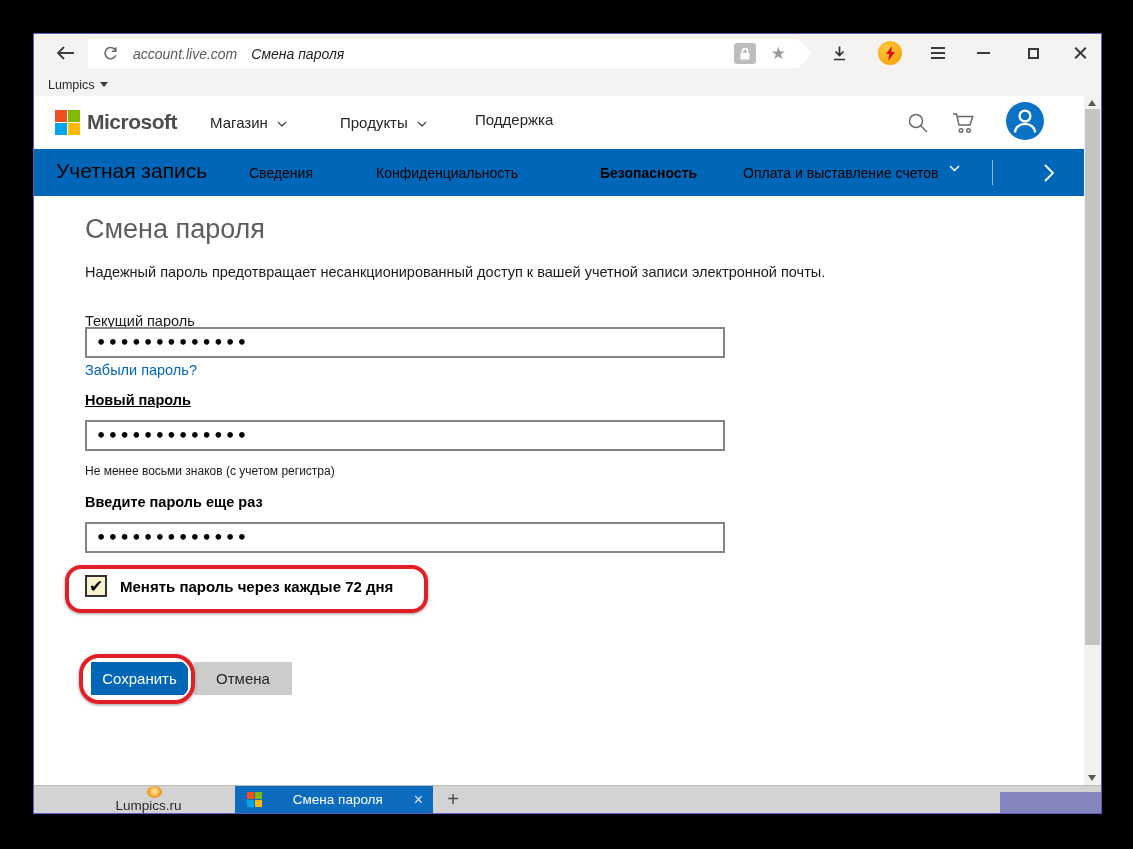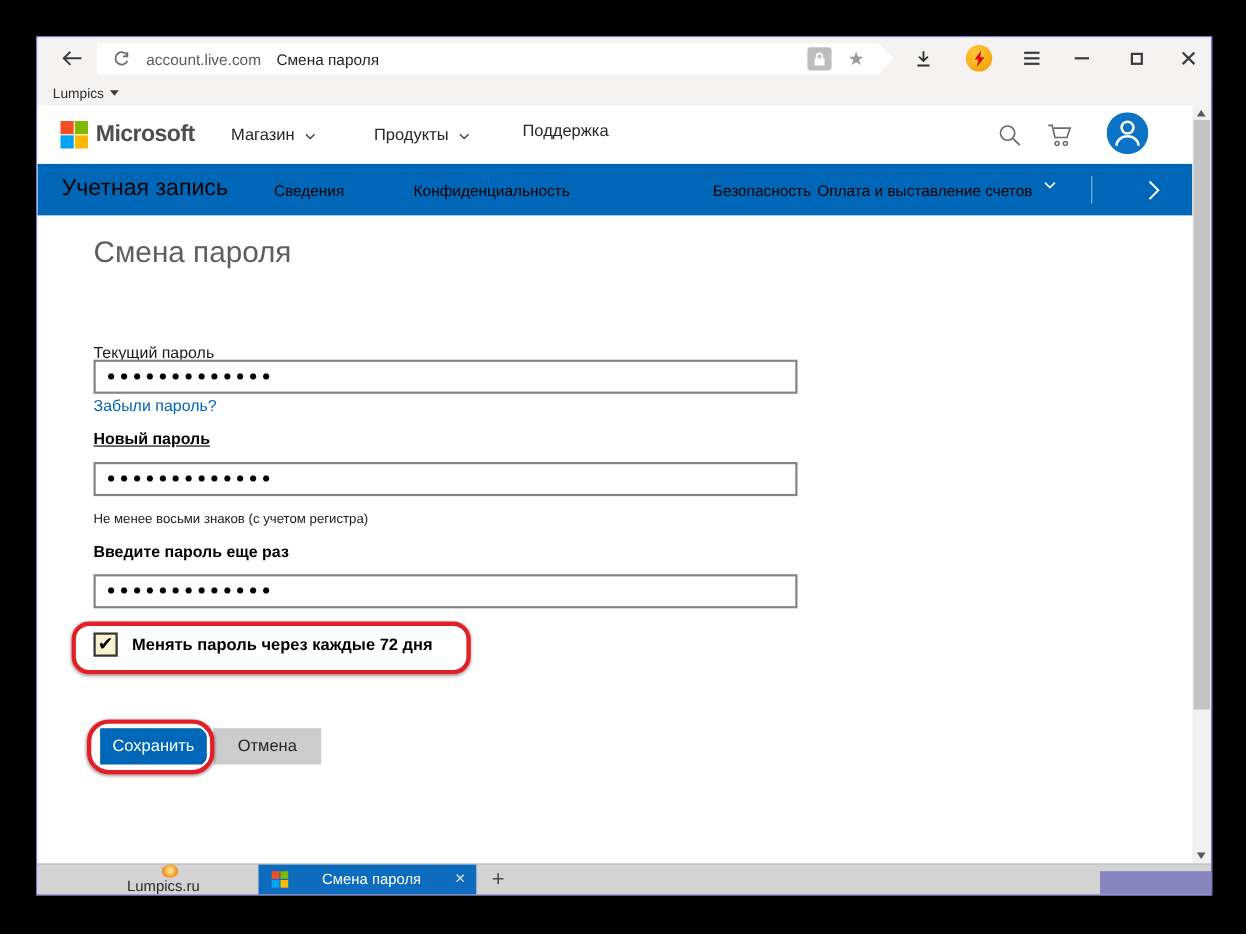--- a/index.html
+++ b/index.html
@@ -3,21 +3,21 @@
 <meta charset="utf-8">
 <style>
   * { margin:0; padding:0; box-sizing:border-box; }
   html,body { width:1133px; height:849px; background:#000; overflow:hidden;
     font-family:"Liberation Sans","DejaVu Sans",sans-serif; }
   .canvas { position:relative; width:1133px; height:849px; background:#000; }
   .window { position:absolute; left:33px; top:33px; width:1069px; height:781px;
     background:#fff; border:1px solid #5f5fc2; }
 
   
-  .toolbar { position:absolute; left:0; top:0; width:100%; height:39px; background:#f4f3f2; }
+  .toolbar { position:absolute; left:0; top:0; width:100%; height:39px; background:#f4f3f2;font-style:italic; }
   .back-btn { position:absolute; left:20px; top:10px; width:22px; height:18px; cursor:pointer; }
   .urlbar { position:absolute; left:54px; top:5px; width:724px; height:29px; background:#fff;
     clip-path:polygon(0 0, calc(100% - 14px) 0, 100% 50%, calc(100% - 14px) 100%, 0 100%); }
   .urlbar-inner { position:absolute; left:0; top:0; width:100%; height:100%; display:flex; align-items:center; }
   .reload { margin-left:14px; width:17px; height:17px; }
   .url-domain { margin-left:14px; font-size:14px; color:#5a5a5a; }
   .url-title { margin-left:14px; font-size:14px; color:#1f1f1f; }
   .lock-badge { position:absolute; right:56px; top:4px; width:22px; height:21px; background:#bdbdbd; border-radius:3px;
     display:flex; align-items:center; justify-content:center; }
   .star { position:absolute; right:26px; top:2px; font-size:17px; color:#9a9a9a; line-height:25px; }
@@ -51,21 +51,21 @@
   .hmenu-item { position:absolute; top:18px; font-size:15px; color:#262626; display:flex; align-items:flex-start; gap:9px; cursor:pointer; }
   .hm-0 { left:176px; } .hm-1 { left:306px; } .hm-2 { left:441px; top:15px; }
   .hmenu-item svg { margin-top:7px; }
   .hdr-icon { position:absolute; top:15px; width:26px; height:26px; cursor:pointer; }
   .search-ic { left:872px; } .cart-ic { left:918px; }
   .avatar { position:absolute; left:972px; top:6px; width:38px; height:38px; cursor:pointer; }
 
   .navbar { position:absolute; left:0; top:53px; width:1050px; height:47px; background:#0067b8; color:#000000; }
   .nav-brand { position:absolute; left:22px; top:10px; font-size:21px; font-weight:300; cursor:pointer; }
   .nav-item { position:absolute; top:16px; font-size:14px; cursor:pointer; white-space:nowrap; }
-  .nv-0 { left:215px; } .nv-1 { left:342px; } .nv-2 { left:566px; font-weight:normal;margin-left:48px; }
+  .nv-0 { left:215px; } .nv-1 { left:342px; } .nv-2 { left:566px; font-weight:bold; }
   .nv-3 { left:709px; display:flex; gap:10px; align-items:flex-start; }
   .nav-sep { position:absolute; left:958px; top:11px; width:1px; height:25px; background:rgba(255,255,255,.55); }
   .nav-next { position:absolute; left:985px; top:0; width:60px; height:47px; display:flex; align-items:center; justify-content:center; cursor:pointer; }
 
   .content { position:absolute; left:0; top:100px; width:1050px; height:589px; background:#fff; }
   .h1 { position:absolute; left:51px; top:18px; font-size:27px; font-weight:300; color:#5e5e5e; }
   .intro { position:absolute; left:51px; top:68px; font-size:14.5px; color:#1b1b1b; }
   .flabel { position:absolute; left:51px; font-size:14.5px; color:#1b1b1b; }
   .flabel.bold { font-weight:bold; color:#000; }
   .l1 { top:117px; } .l2 { top:196px;text-decoration:underline; } .l3 { top:298px; }
@@ -242,20 +242,21 @@
         <div class="nav-sep"></div>
         <div class="nav-next">
           <svg width="12" height="20" viewBox="0 0 12 20">
               <path d="M2 2 L10 10 L2 18" stroke="#fff" stroke-width="1.8" fill="none"></path>
             </svg>
         </div>
       </div>
 
       <div class="content">
         <div class="h1">Смена пароля</div>
+        <div class="intro">Надежный пароль предотвращает несанкционированный доступ к вашей учетной записи электронной почты.</div>
 
         <div class="flabel l1">Текущий пароль</div>
         <input class="pwd p1" type="text" readonly="" value="•••••••••••••" style="">
         <a class="forgot">Забыли пароль?</a>
 
         <div class="flabel bold l2">Новый пароль</div>
         <input class="pwd p2" type="text" readonly="" value="•••••••••••••" style="">
         <div class="hint">Не менее восьми знаков (с учетом регистра)</div>
 
         <div class="flabel bold l3">Введите пароль еще раз</div>

